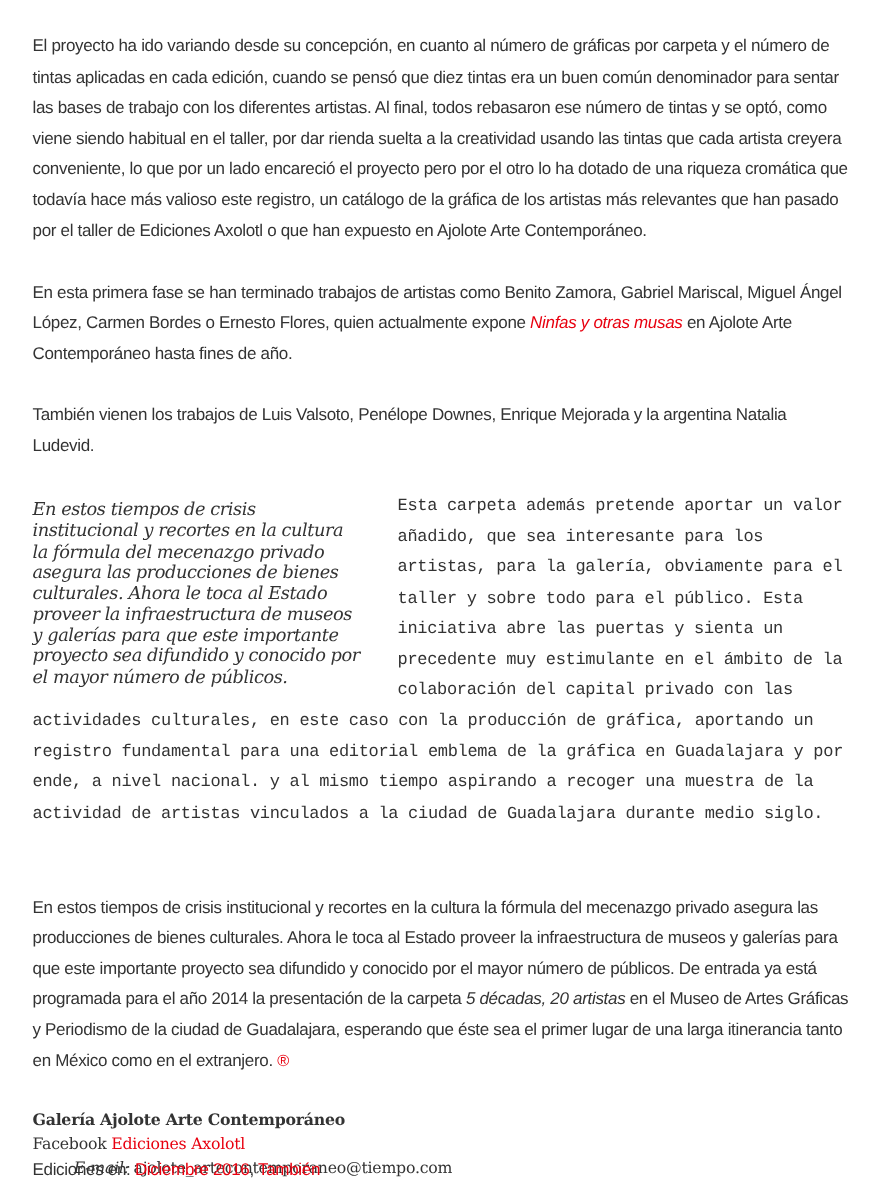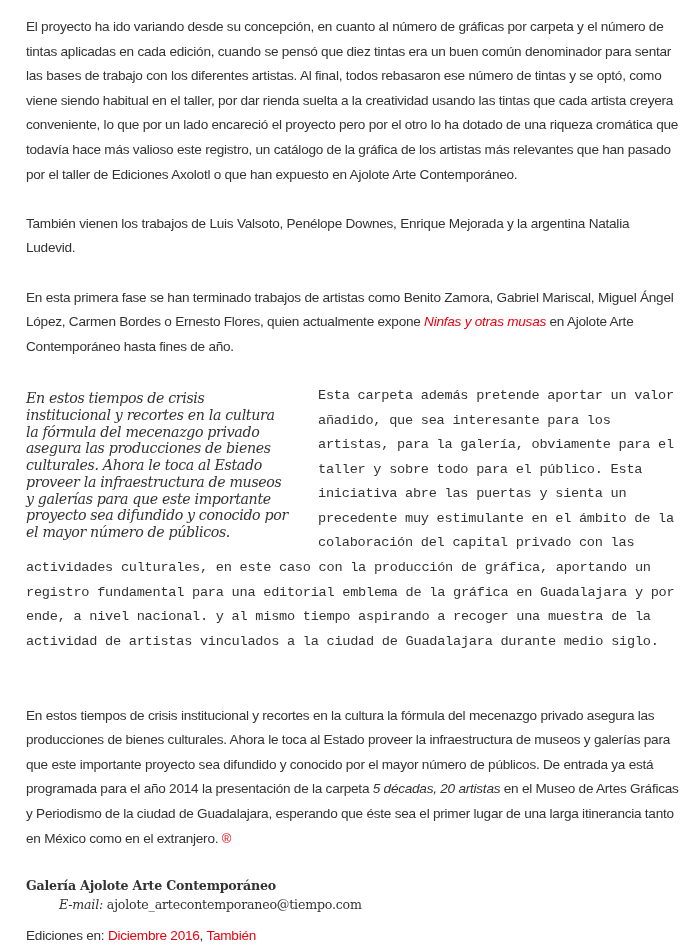--- a/index.html
+++ b/index.html
@@ -9,21 +9,21 @@
     }
     body {
       width: 700px;
       height: 952px;
       overflow: hidden;
       position: relative;
     }
     .article {
       position: absolute;
       left: 26px;
-      top: 15px;
+      top: 25px;
       width: 654px;
       font-family: "Liberation Sans", sans-serif;
       font-size: 13.6px;
       line-height: 24.6px;
       color: #333333;
       letter-spacing: -0.25px;
     }
     .article p {
       margin: 0 0 24.6px 0;
     }
@@ -71,32 +71,33 @@
     .reg {
       font-size: 13px;
     }
   </style>
 </head>
 <body>
 
 <div class="article">
   <p>El proyecto ha ido variando desde su concepción, en cuanto al número de gráficas por carpeta y el número de tintas aplicadas en cada edición, cuando se pensó que diez tintas era un buen común denominador para sentar las bases de trabajo con los diferentes artistas. Al final, todos rebasaron ese número de tintas y se optó, como viene siendo habitual en el taller, por dar rienda suelta a la creatividad usando las tintas que cada artista creyera conveniente, lo que por un lado encareció el proyecto pero por el otro lo ha dotado de una riqueza cromática que todavía hace más valioso este registro, un catálogo de la gráfica de los artistas más relevantes que han pasado por el taller de Ediciones Axolotl o que han expuesto en Ajolote Arte Contemporáneo.</p>
 
+  <p><span>En esta primera fase se han terminado trabajos de artistas como Benito Zamora, Gabriel Mariscal, Miguel Ángel López, Carmen Bordes o Ernesto Flores, quien actualmente expone </span><a class="red em" href="#">Ninfas y otras musas</a><span> en Ajolote Arte Contemporáneo hasta fines de año.</span></p>
+
   <p>También vienen los trabajos de Luis Valsoto, Penélope Downes, Enrique Mejorada y la argentina Natalia Ludevid.</p>
-
-  <p><span>En esta primera fase se han terminado trabajos de artistas como Benito Zamora, Gabriel Mariscal, Miguel Ángel López, Carmen Bordes o Ernesto Flores, quien actualmente expone </span><a class="red em" href="#">Ninfas y otras musas</a><span> en Ajolote Arte Contemporáneo hasta fines de año.</span></p>
 
   <div class="pq-wrap">
     <blockquote class="pullquote">En estos tiempos de crisis institucional y recortes en la cultura la fórmula del mecenazgo privado asegura las producciones de bienes culturales. Ahora le toca al Estado proveer la infraestructura de museos y galerías para que este importante proyecto sea difundido y conocido por el mayor número de públicos.</blockquote>
     <p class="pq-text">Esta carpeta además pretende aportar un valor añadido, que sea interesante para los artistas, para la galería, obviamente para el taller y sobre todo para el público. Esta iniciativa abre las puertas y sienta un precedente muy estimulante en el ámbito de la colaboración del capital privado con las actividades culturales, en este caso con la producción de gráfica, aportando un registro fundamental para una editorial emblema de la gráfica en Guadalajara y por ende, a nivel nacional. y al mismo tiempo aspirando a recoger una muestra de la actividad de artistas vinculados a la ciudad de Guadalajara durante medio siglo.</p>
   </div>
 
   <p><span>En estos tiempos de crisis institucional y recortes en la cultura la fórmula del mecenazgo privado asegura las producciones de bienes culturales. Ahora le toca al Estado proveer la infraestructura de museos y galerías para que este importante proyecto sea difundido y conocido por el mayor número de públicos. De entrada ya está programada para el año 2014 la presentación de la carpeta </span><span class="em">5 décadas, 20 artistas</span><span> en el Museo de Artes Gráficas y Periodismo de la ciudad de Guadalajara, esperando que éste sea el primer lugar de una larga itinerancia tanto en México como en el extranjero. </span><span class="red reg">®</span></p>
 
   <div class="contact">
     <div class="name">Galería Ajolote Arte Contemporáneo</div>
+    <div><span>Facebook </span><a class="red" href="#">Ediciones Axolotl</a></div>
     <div><span class="label-it">E-mail:</span><span> ajolote_artecontemporaneo@tiempo.com</span></div>
   </div>
 </div>
 
 <div class="published">
   <span>Ediciones en: </span><a class="red" href="#">Diciembre 2016</a><span>, </span><a class="red" href="#">También</a>
 </div>
 
 </body></html>

